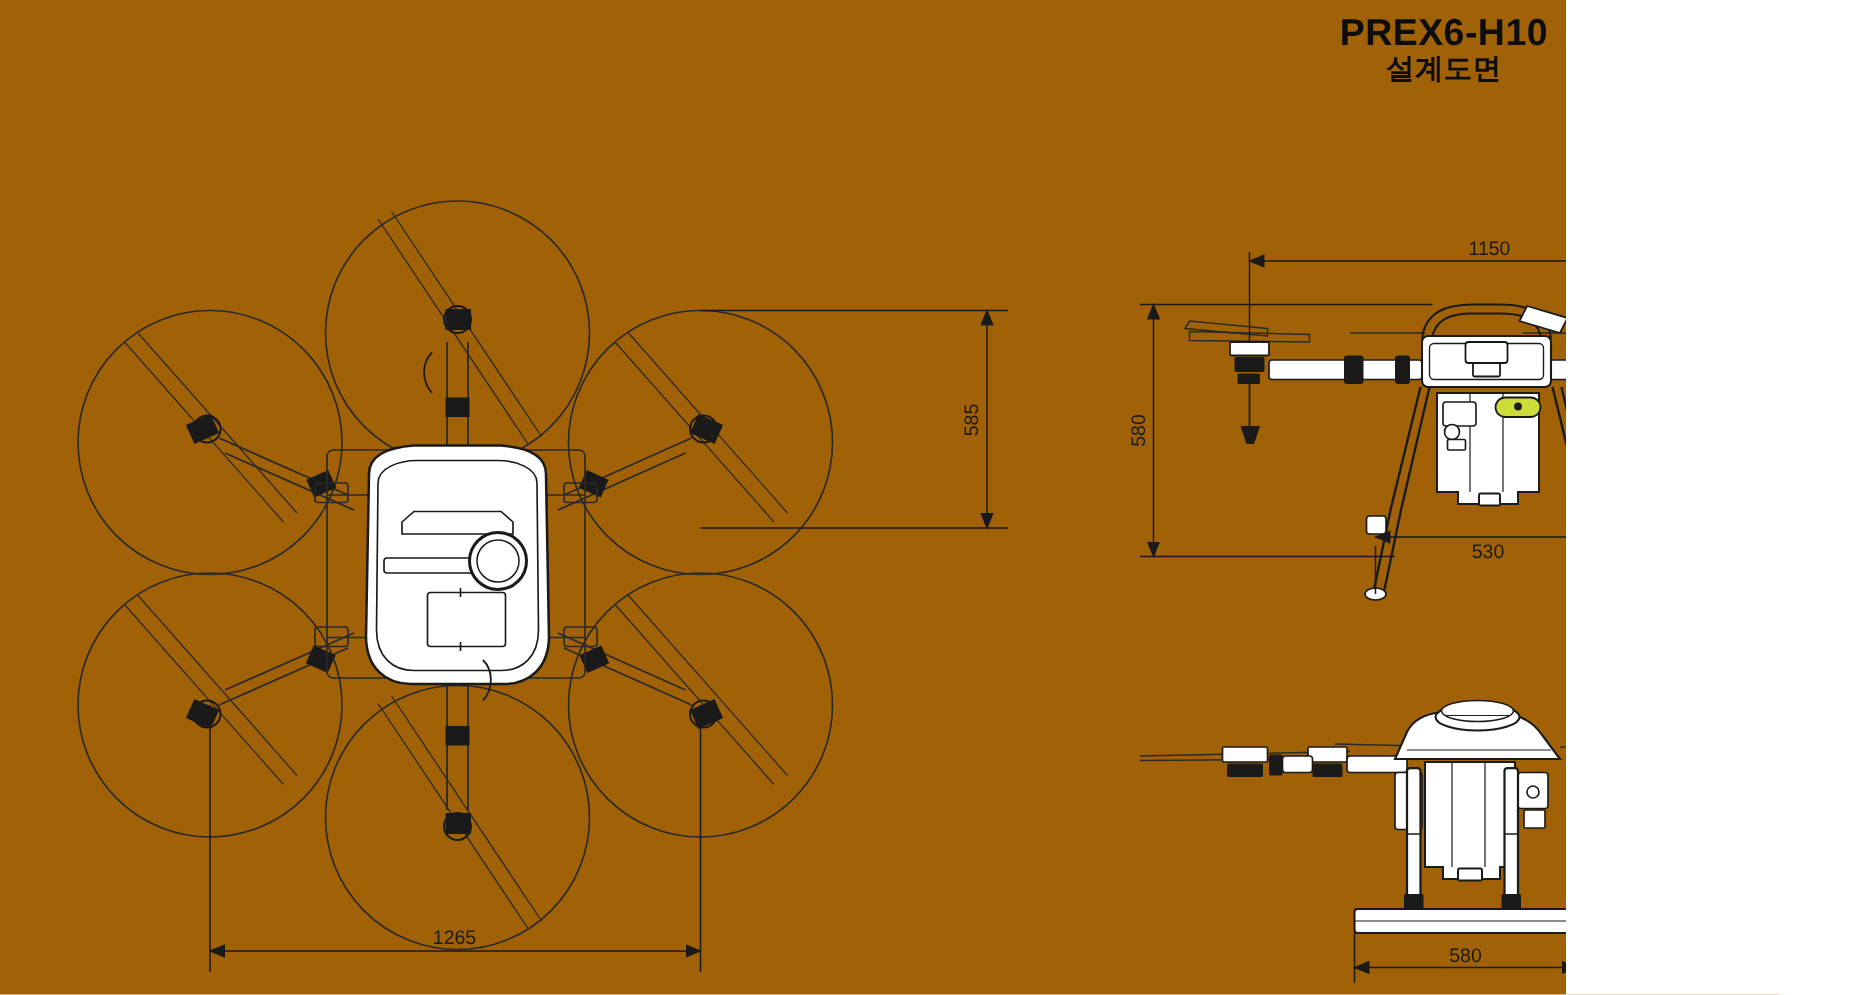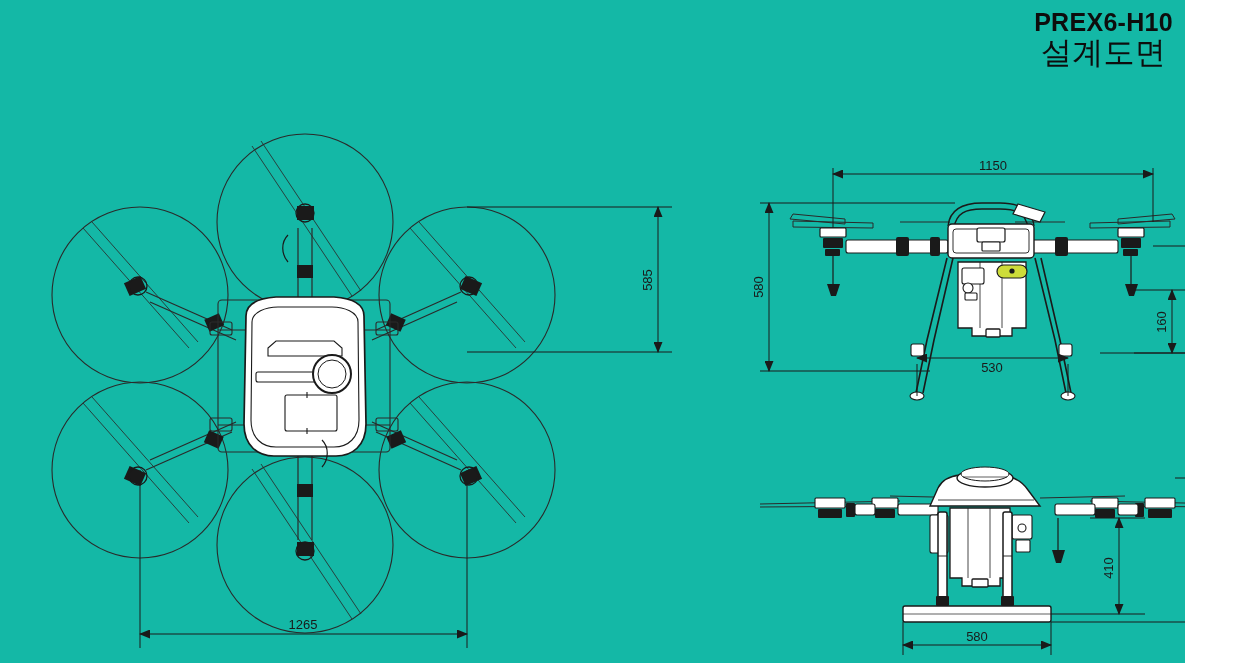--- a/index.html
+++ b/index.html
@@ -4,43 +4,43 @@
 <title>PREX6-H10</title>
 <style>
   * { box-sizing: border-box; }
   html, body {
     margin: 0; padding: 0;
     background: #ffffff;
     font-family: "Liberation Sans", sans-serif;
   }
   #sheet {
     position: relative;
-    width: 1185px;
+    width: 1044px;
     height: 663px;
-    background: #14b8a6;
+    background: #a16207;
     overflow: hidden;
   }
   
   #title-block {
     position: absolute;
     right: 12px;
     top: 8px;
     text-align: center;
     line-height: 1.12;
   }
   #title-block .t-model {
     font-size: 25px;
     font-weight: bold;
     letter-spacing: 0.3px;
     color: #0d0d0d;
     white-space: nowrap;
   }
   #title-block .t-sub {
-    font-size: 31px;
-    font-weight: normal;
+    font-size: 19px;
+    font-weight: bold;
     letter-spacing: 0.3px;
     color: #0d0d0d;
     white-space: nowrap;
   }
   
   .draw {
     position: absolute;
     left: 0; top: 0;
     width: 1245px; height: 663px;
     pointer-events: none;

